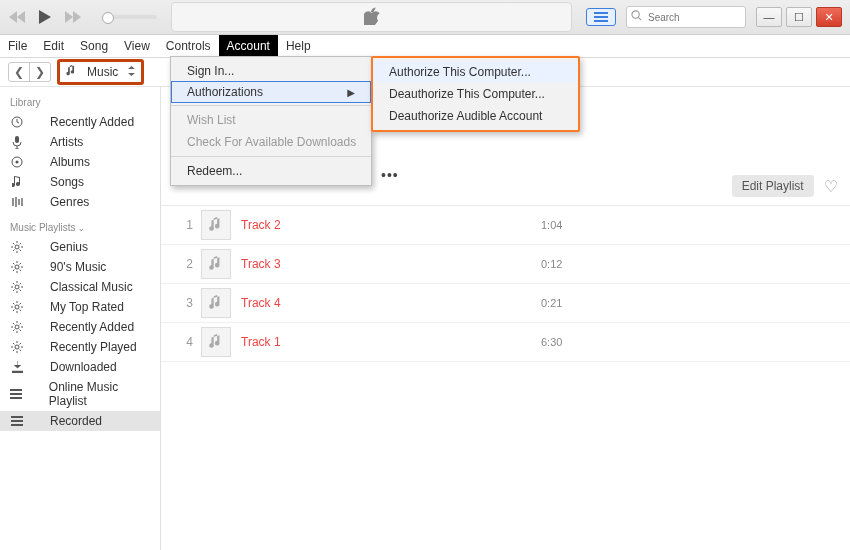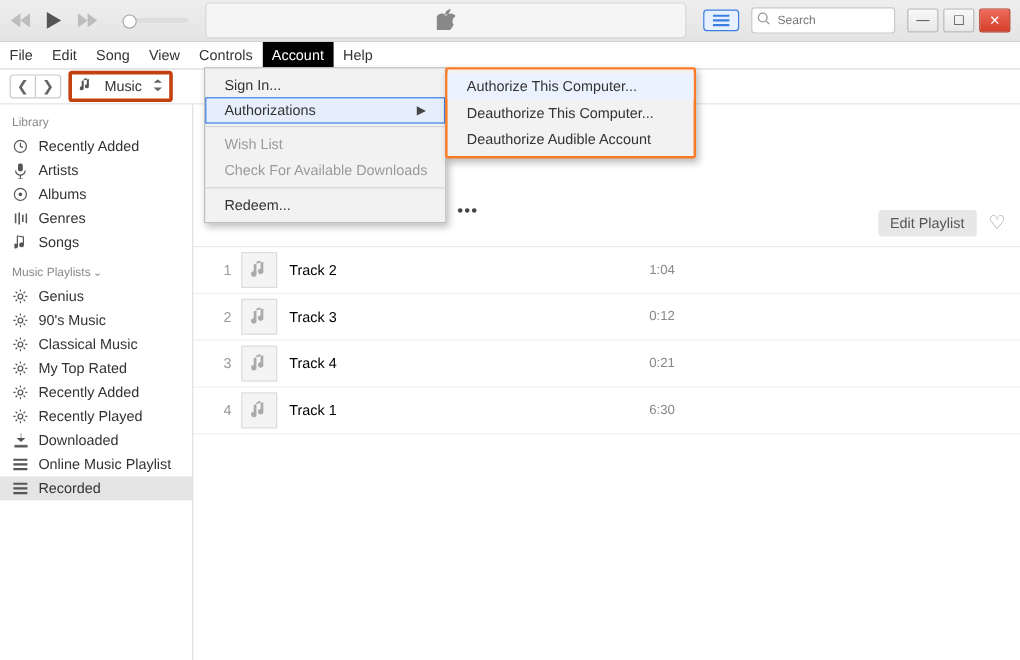--- a/index.html
+++ b/index.html
@@ -31,35 +31,35 @@
   .nav-seg{display:flex;border:1px solid #c9c9c9;border-radius:3px;overflow:hidden;}
   .nav-seg .sbtn{width:20px;height:18px;display:flex;align-items:center;justify-content:center;color:#666;border-right:1px solid #c9c9c9;}
   .nav-seg .sbtn:last-child{border-right:none;}
   .category{display:flex;align-items:center;border:3px solid #c2410c;border-radius:3px;height:20px;padding:0 6px;gap:10px;}
   .category .chev{color:#666;}
   
   .body{display:flex;height:calc(100% - 34px - 22px - 28px);}
   .sidebar{width:160px;border-right:1px solid #e0e0e0;overflow:hidden;}
   .sb-head{font-size:10px;color:#8a8a8a;padding:10px 10px 4px;}
   .sb-head .chev{font-size:9px;margin-left:2px;}
-  .sb-item{display:flex;align-items:center;gap:8px;padding:3px 10px;color:#333;}
+  .sb-item{display:flex;align-items:center;gap:26px;padding:3px 10px;color:#333;}
   .sb-item.selected{background:#e4e4e4;}
   .sb-icon{width:14px;display:flex;justify-content:center;color:#444;}
   .main{flex:1;position:relative;overflow:hidden;}
   .header-area{height:118px;border-bottom:1px solid #e8e8e8;position:relative;}
   .dots{position:absolute;left:220px;top:80px;font-size:14px;color:#444;letter-spacing:1px;}
   .edit-area{position:absolute;right:12px;bottom:8px;display:flex;align-items:center;gap:10px;margin-left:16px;}
   .edit-btn{background:#e7e7e7;border:none;border-radius:3px;padding:4px 10px;color:#555;font-size:12px;}
   .heart{font-size:16px;color:#999;}
   
   .tracks{}
   .track{display:flex;align-items:center;height:38px;border-bottom:1px solid #f0f0f0;padding:0 10px;}
   .track .num{width:22px;text-align:right;color:#9a9a9a;margin-right:8px;}
   .track .art{width:28px;height:28px;border:1px solid #dcdcdc;background:#f4f4f4;display:flex;align-items:center;justify-content:center;margin-right:10px;color:#999;}
-  .track .title{flex:0 0 280px;color:#000000;}
+  .track .title{flex:0 0 280px;color:#ef4444;}
   .track .dur{color:#888;font-size:11px;margin-left:20px;}
   
   .dropdown{position:absolute;background:#f2f2f2;border:1px solid #bfbfbf;box-shadow:2px 3px 6px rgba(0,0,0,0.25);font-size:12px;z-index:20;padding:3px 0;}
   .dd-item{padding:4px 16px;display:flex;align-items:center;justify-content:space-between;white-space:nowrap;color:#333;}
   .dd-item.disabled{color:#9a9a9a;}
   .dd-item.hl{background:#e6eefc;border:1px solid #3c7fe1;margin:-1px 0;padding:3px 15px;}
   .dd-sep{height:1px;background:#d5d5d5;margin:3px 0;}
   .submenu-arrow{font-size:10px;color:#444;}
   #account-menu{left:170px;top:56px;width:200px;}
   #auth-submenu{left:371px;top:56px;width:205px;border:2px solid #ff7a24;border-radius:2px;}
@@ -176,33 +176,33 @@
         <span class="sb-icon">
           <svg width="12" height="12" viewBox="0 0 12 12">
             <circle cx="6" cy="6" r="5" fill="none" stroke="#555"></circle>
             <circle cx="6" cy="6" r="1.5" fill="#555"></circle>
           </svg>
         </span>
         <span>Albums</span>
       </div>
       <div class="sb-item">
         <span class="sb-icon">
-          <svg width="12" height="12" viewBox="0 0 12 12">
-            <path d="M2 2v8M5 1v10M8 3v6M11 2v8" stroke="#555" stroke-width="1.3"></path>
-          </svg>
-        </span>
-        <span>Genres</span>
-      </div>
-      <div class="sb-item">
-        <span class="sb-icon">
           <svg width="10" height="12" viewBox="0 0 10 12">
             <path d="M3 1v8a2 2 0 1 1-1-1.7V0l6 1v7a2 2 0 1 1-1-1.7V2z" fill="#555"></path>
           </svg>
         </span>
         <span>Songs</span>
+      </div>
+      <div class="sb-item">
+        <span class="sb-icon">
+          <svg width="12" height="12" viewBox="0 0 12 12">
+            <path d="M2 2v8M5 1v10M8 3v6M11 2v8" stroke="#555" stroke-width="1.3"></path>
+          </svg>
+        </span>
+        <span>Genres</span>
       </div>
       <div class="sb-head">Music Playlists<span class="chev">⌄</span></div>
       <div class="sb-item">
         <span class="sb-icon">
           <svg width="12" height="12" viewBox="0 0 12 12">
             <circle cx="6" cy="6" r="2" fill="none" stroke="#555"></circle>
             <path d="M6 0v2M6 10v2M0 6h2M10 6h2M2 2l1.4 1.4M8.6 8.6L10 10M10 2L8.6 3.4M3.4 8.6L2 10" stroke="#555" stroke-width="1"></path>
           </svg>
         </span>
         <span>Genius</span>

